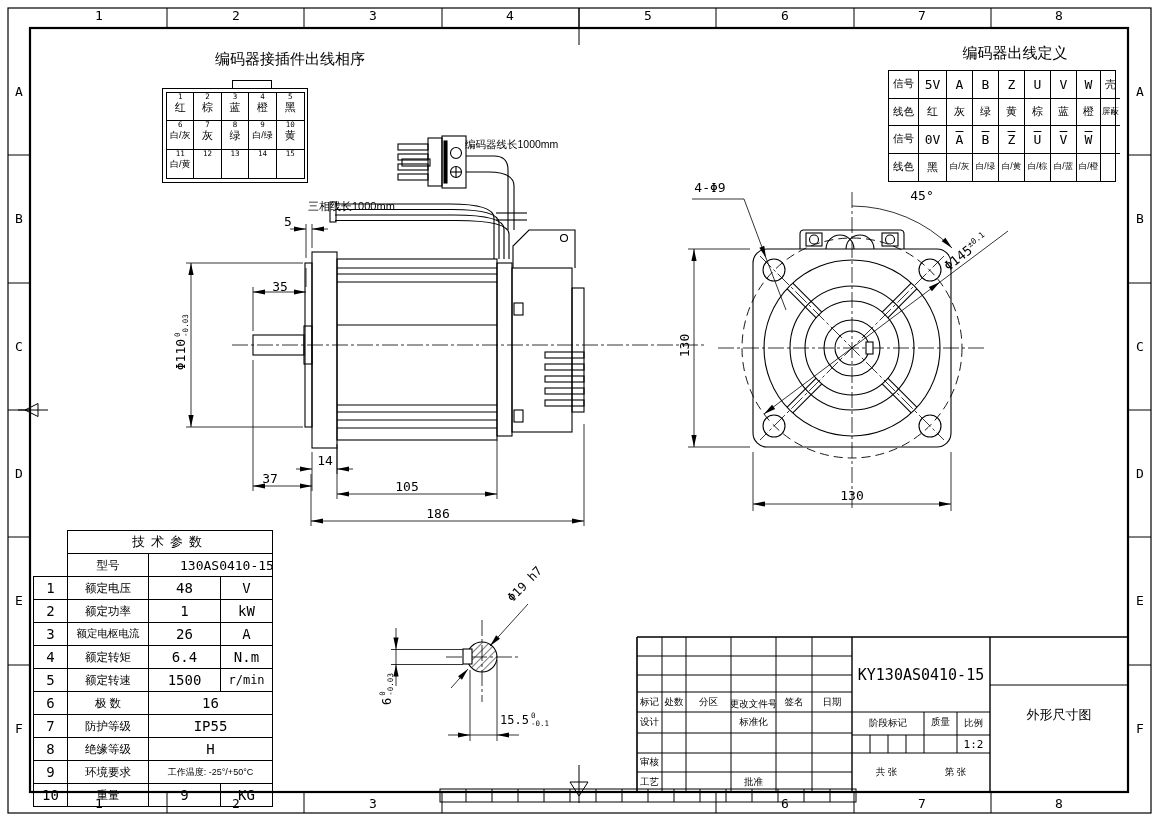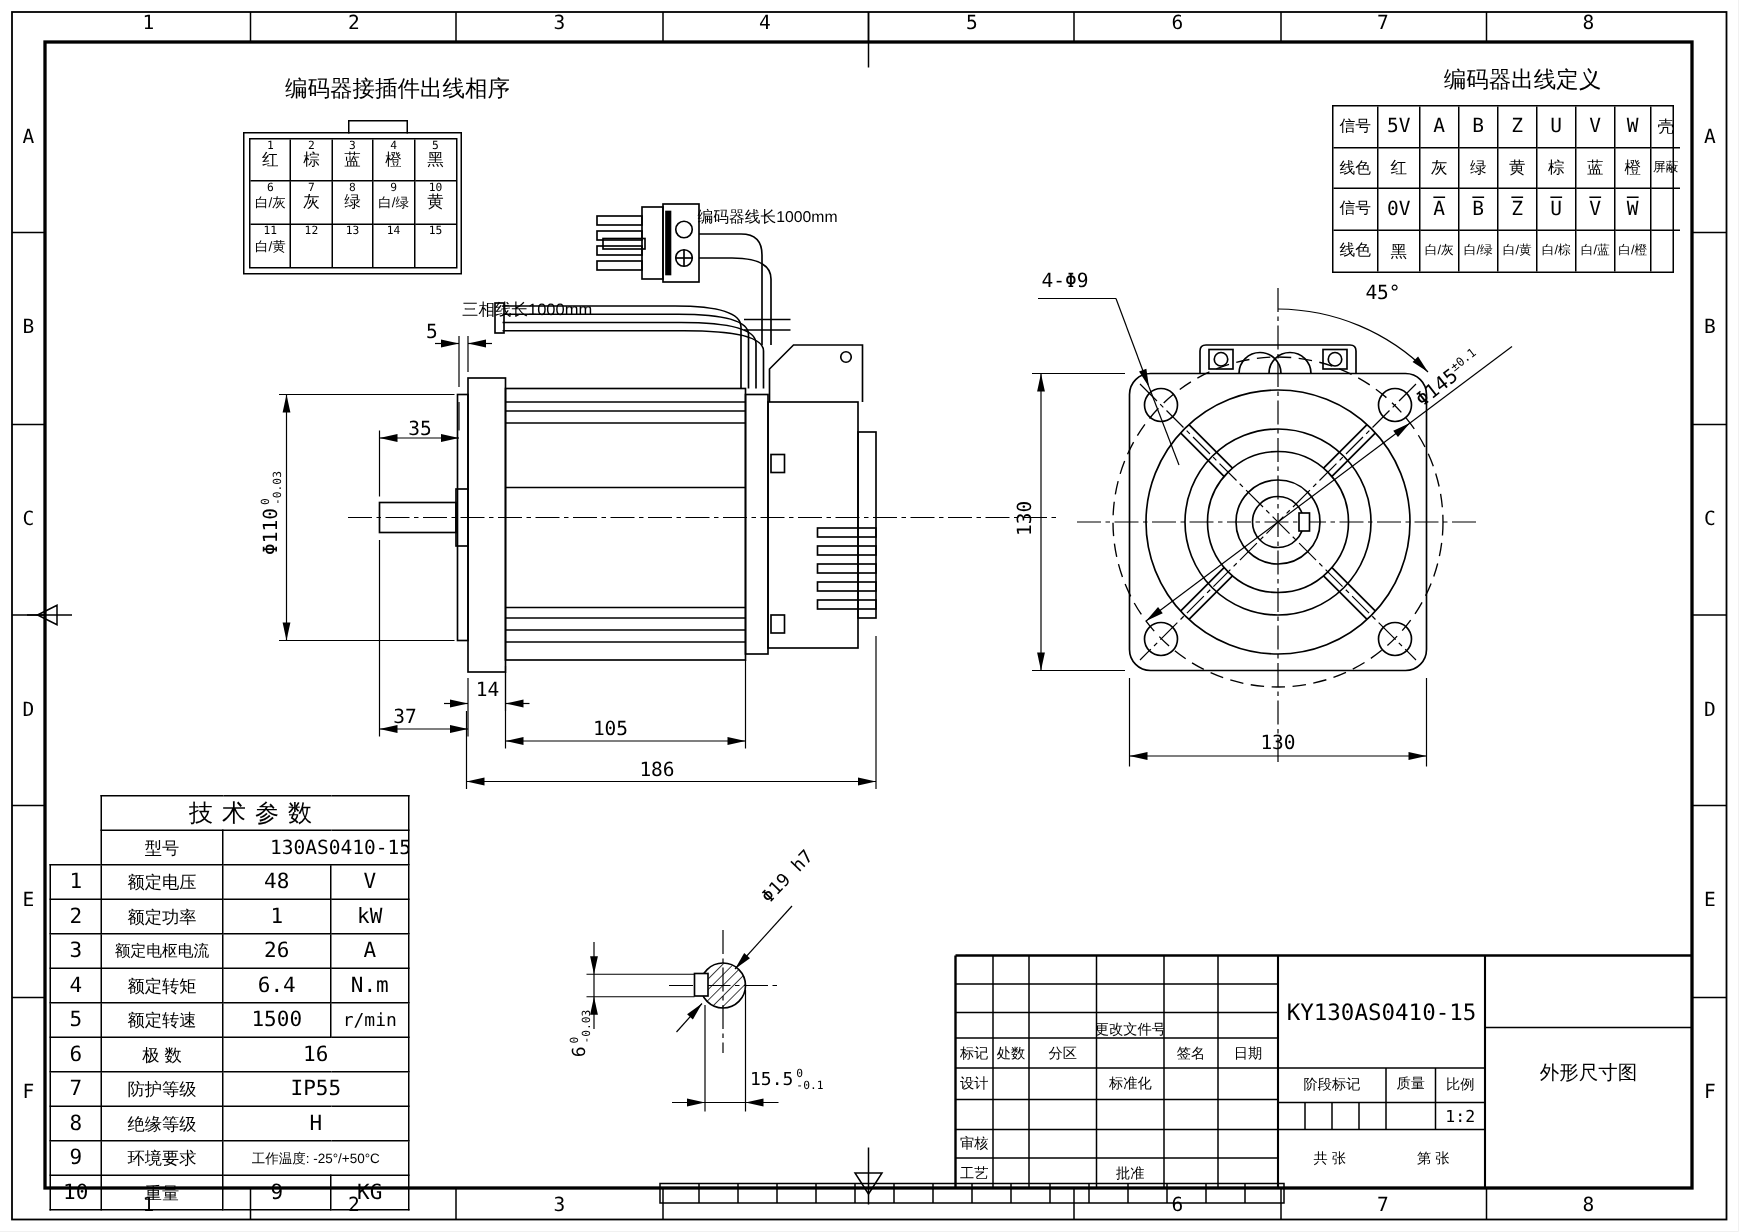--- a/index.html
+++ b/index.html
@@ -35,21 +35,21 @@
   .wd-label{font-size:10.5px;}
   .wd-sig{font-family:"DejaVu Sans Mono",monospace;font-size:13px;}
   .wd-cn{font-size:11px;}
   .wd-cn.sm{font-size:8.5px;}
   .ovl{text-decoration:overline;}
   
   #tech{position:absolute;left:33px;top:530px;}
   #tech table{border-collapse:collapse;table-layout:fixed;width:239px;}
   #tech td{border:1px solid #000;height:22px;padding:0;text-align:center;overflow:hidden;white-space:nowrap;}
   #tech td.nb{border:none;}
-  #tech .hd{font-size:16px;letter-spacing:6px;}
+  #tech .hd{font-size:13px;letter-spacing:6px;}
   #tech .nm{font-size:11.5px;}
   #tech .no,#tech .val,#tech .un{font-family:"DejaVu Sans Mono",monospace;font-size:14px;}
   #tech .small{font-size:9px;font-family:"Liberation Sans",sans-serif;}
   
   .tbt{position:absolute;display:flex;align-items:center;justify-content:center;font-size:9.5px;white-space:nowrap;overflow:hidden;}
 </style>
 </head>
 <body>
 
 <div id="sheet">
@@ -315,21 +315,21 @@
 <div class="gridlab" style="left:8px;top:466px;width:22px;">D</div>
 <div class="gridlab" style="left:8px;top:593px;width:22px;">E</div>
 <div class="gridlab" style="left:8px;top:721px;width:22px;">F</div>
 <div class="gridlab" style="left:1129px;top:84px;width:22px;">A</div>
 <div class="gridlab" style="left:1129px;top:211px;width:22px;">B</div>
 <div class="gridlab" style="left:1129px;top:339px;width:22px;">C</div>
 <div class="gridlab" style="left:1129px;top:466px;width:22px;">D</div>
 <div class="gridlab" style="left:1129px;top:593px;width:22px;">E</div>
 <div class="gridlab" style="left:1129px;top:721px;width:22px;">F</div>
 
-<div class="cnlab" style="left:165px;top:50px;width:200px;text-align:center;font-size:15px;">编码器接插件出线相序</div>
+<div class="cnlab" style="left:165px;top:50px;width:200px;text-align:right;font-size:15px;">编码器接插件出线相序</div>
 <div id="pinout">
   <div class="tab"></div>
   <div class="outer"></div>
   <div class="inner">
     <div class="cell">
           <span class="pin-num">1</span>
           <span class="pin-name">红</span>
         </div>
     <div class="cell">
           <span class="pin-num">2</span>
@@ -539,21 +539,21 @@
 <div class="dim" style="left:500px;top:712px;font-size:12px;">
   <span>15.5</span><span class="tol">
         <span>0</span>
         <span>-0.1</span>
       </span>
 </div>
 
 <div class="tbt" style="left:637px;top:692px;width:25px;height:20px;">标记</div>
 <div class="tbt" style="left:662px;top:692px;width:24px;height:20px;">处数</div>
 <div class="tbt" style="left:686px;top:692px;width:45px;height:20px;">分区</div>
-<div class="tbt" style="left:731px;top:676px;width:45px;height:20px;">更改文件号</div>
+<div class="tbt" style="left:731px;top:694px;width:45px;height:20px;">更改文件号</div>
 <div class="tbt" style="left:776px;top:692px;width:36px;height:20px;">签名</div>
 <div class="tbt" style="left:812px;top:692px;width:40px;height:20px;">日期</div>
 <div class="tbt" style="left:637px;top:712px;width:25px;height:21px;">设计</div>
 <div class="tbt" style="left:731px;top:712px;width:45px;height:21px;">标准化</div>
 <div class="tbt" style="left:637px;top:753px;width:25px;height:19px;">审核</div>
 <div class="tbt" style="left:637px;top:772px;width:25px;height:20px;">工艺</div>
 <div class="tbt" style="left:731px;top:772px;width:45px;height:20px;">批准</div>
 <div class="tbt" style="left:852px;top:637px;width:138px;height:75px;font-size:15px;font-family:'DejaVu Sans Mono',monospace;">KY130AS0410-15</div>
 <div class="tbt" style="left:852px;top:712px;width:72px;height:23px;">阶段标记</div>
 <div class="tbt" style="left:924px;top:712px;width:33px;height:21px;">质量</div>

